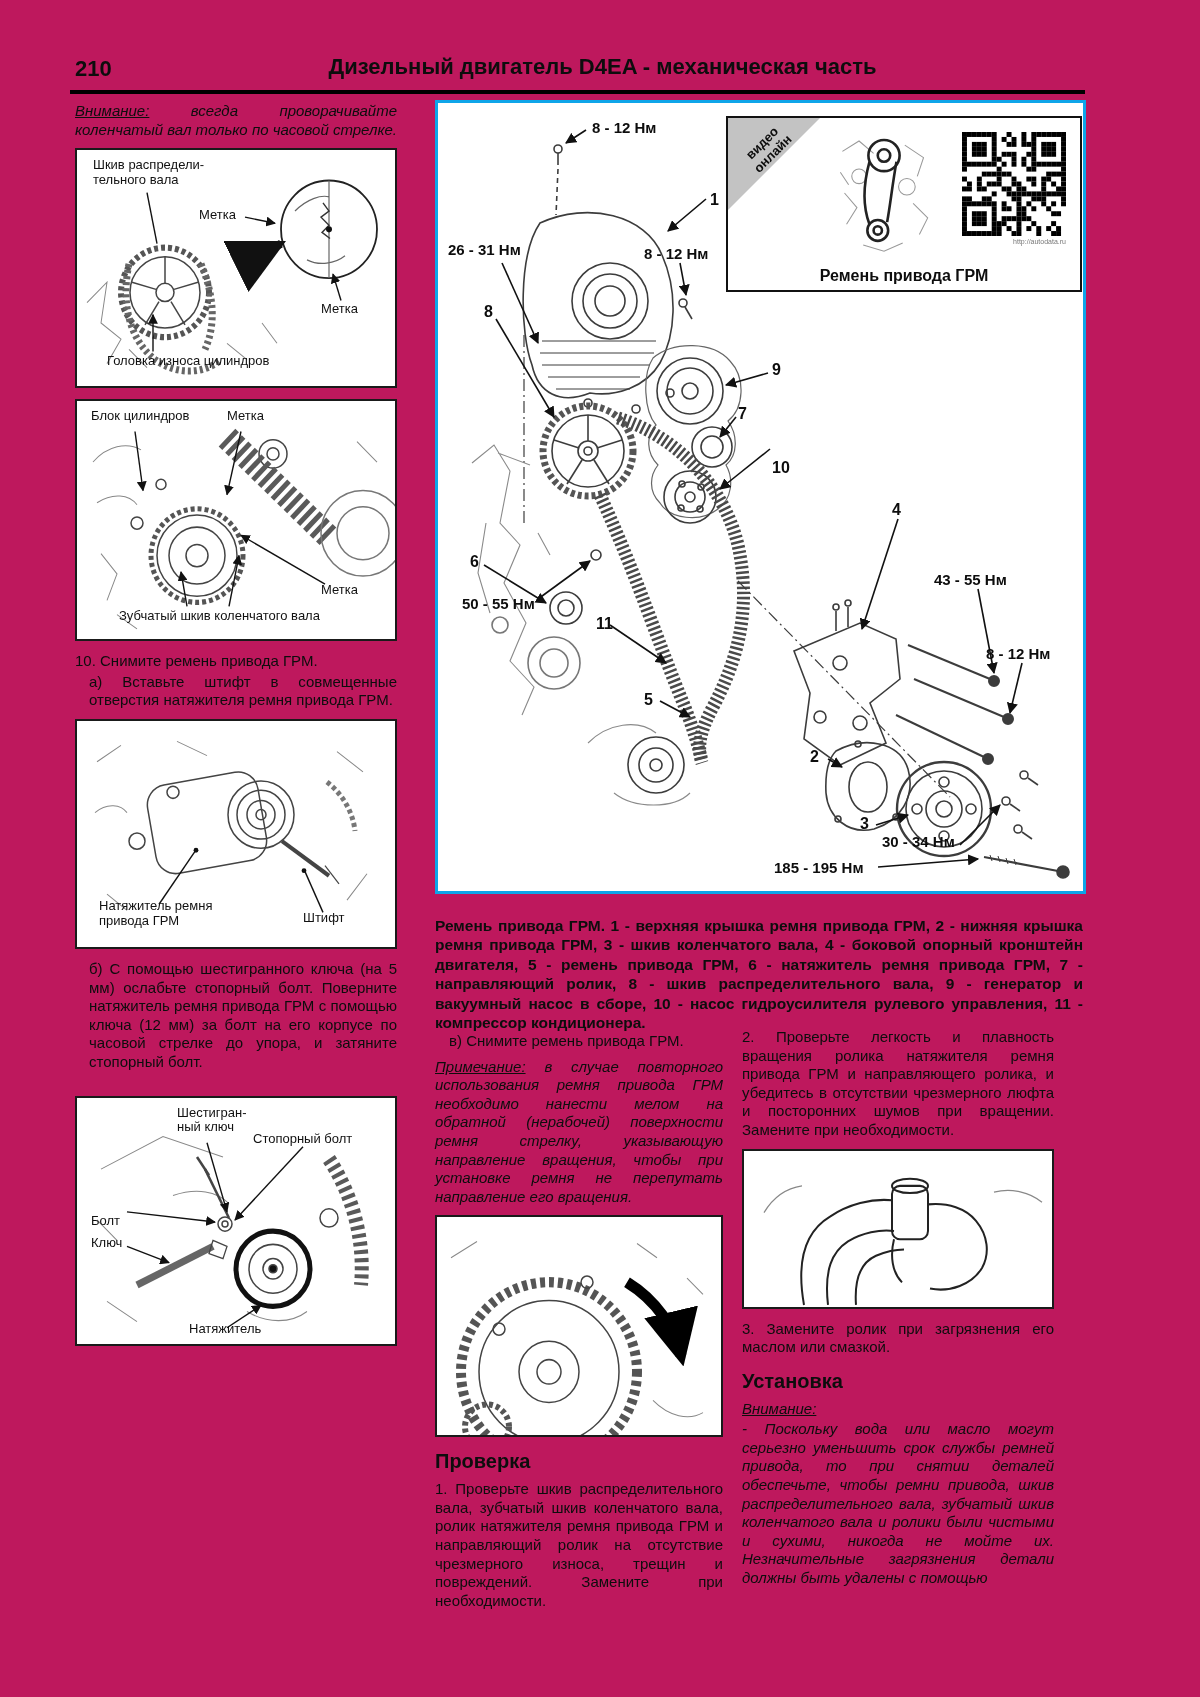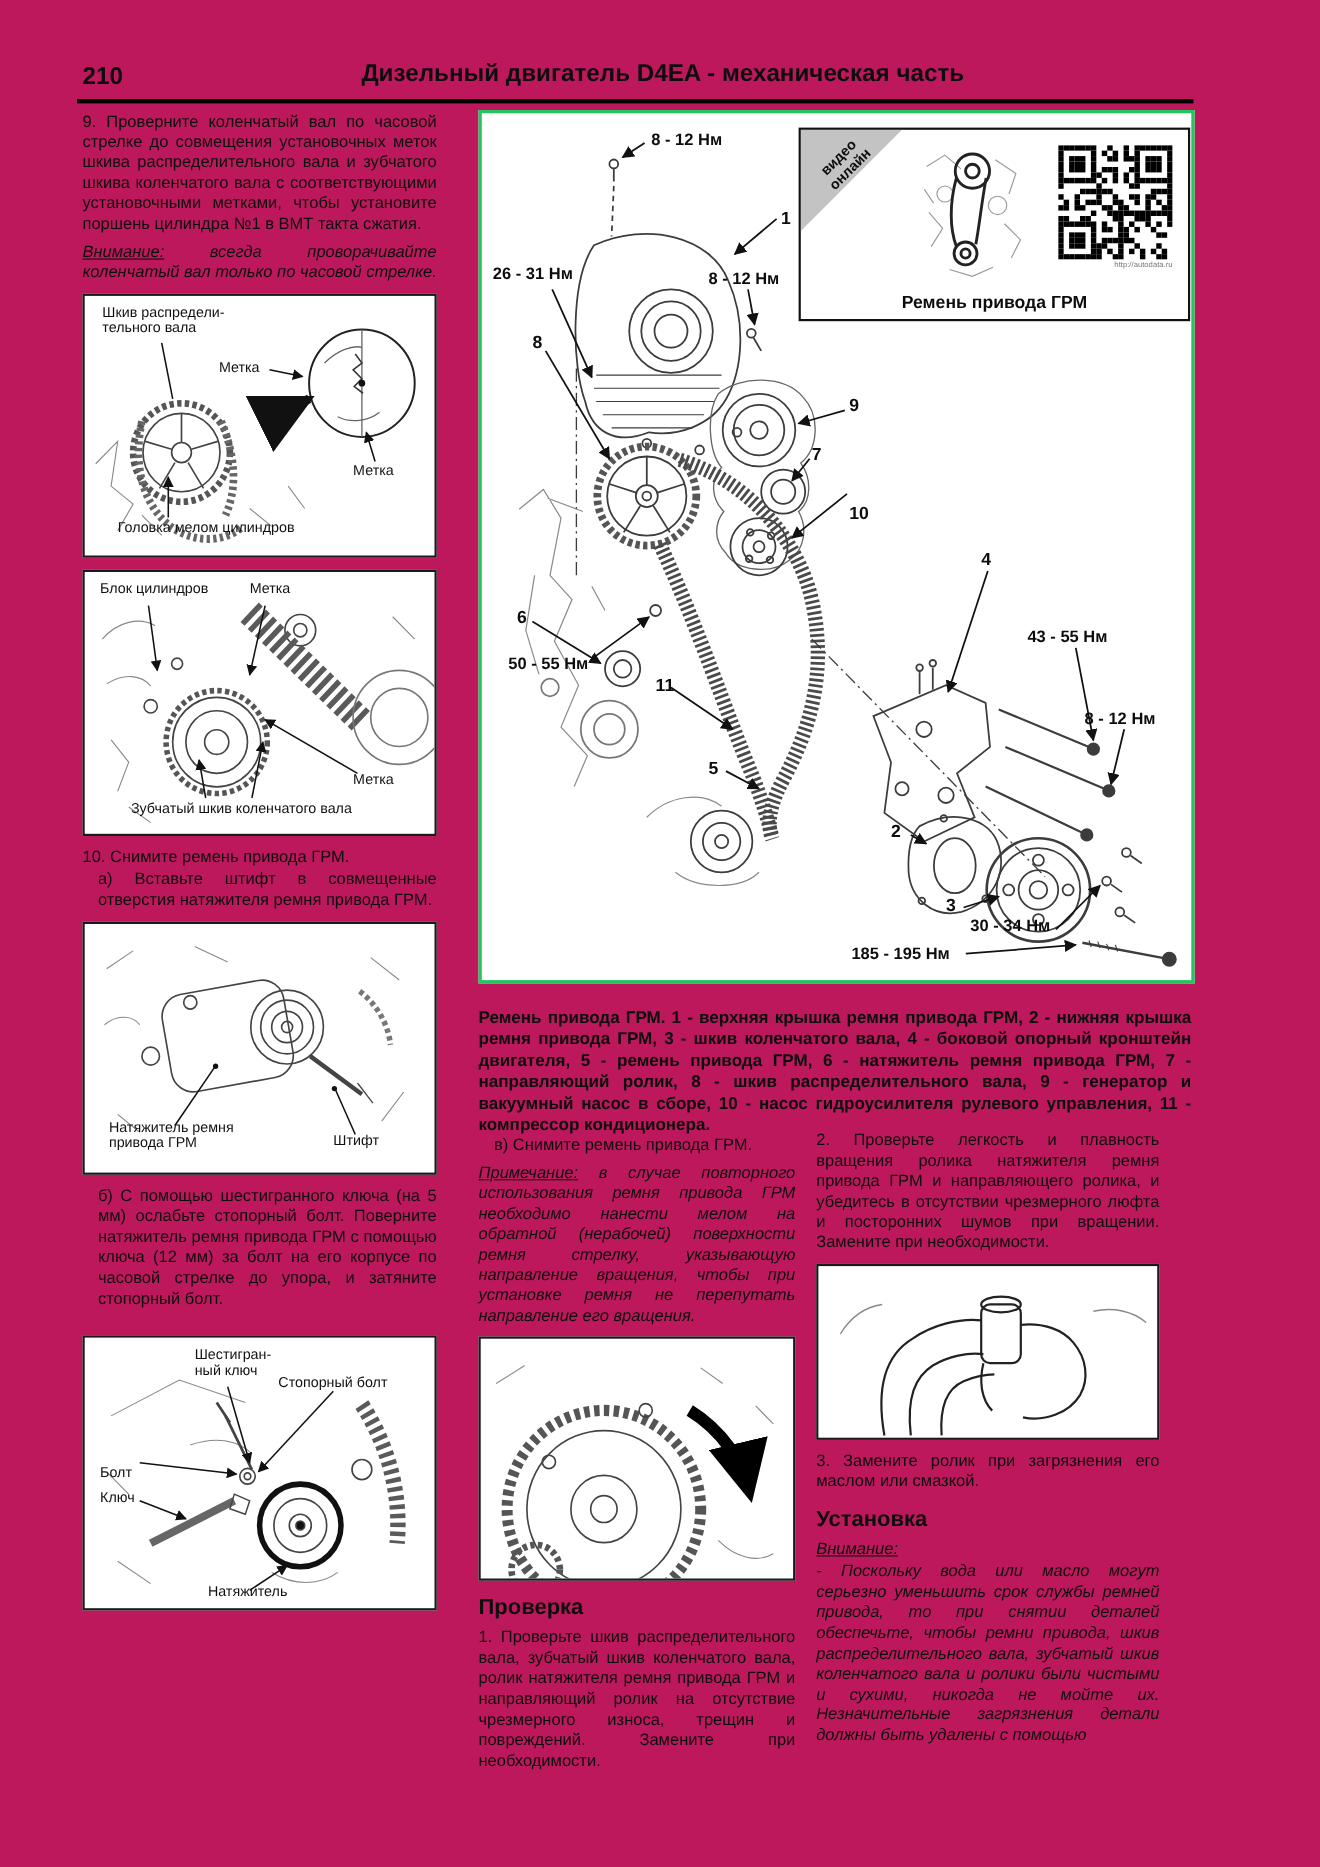--- a/index.html
+++ b/index.html
@@ -18,21 +18,21 @@
   .it{font-style:italic;}
   .u{text-decoration:underline;}
   .h2{font-size:20px;font-weight:bold;margin:12px 0 6px;text-align:left;}
   .pre{white-space:pre-line;}
   
   .fig{position:relative;border:2px solid #1a1a1a;margin:9px 0 11px;background:#fff;}
   .fig svg{position:absolute;inset:0;width:100%;height:100%;}
   .flabel{position:absolute;font-size:13px;line-height:1.12;color:#111;white-space:nowrap;}
   .flabel.pre{white-space:pre-line;}
   
-  .bigbox{position:absolute;left:435px;top:100px;width:645px;height:788px;border:3px solid #22c55e;background:#fff;}
+  .bigbox{position:absolute;left:435px;top:100px;width:645px;height:788px;border:3px solid #0ea5e9;background:#fff;}
   .bigbox .art{position:absolute;left:0;top:0;width:645px;height:788px;}
   .dlabel{position:absolute;font-weight:bold;font-size:15px;white-space:nowrap;}
   .dnum{position:absolute;font-weight:bold;font-size:16px;white-space:nowrap;}
   
   .videobox{position:absolute;left:288px;top:13px;width:352px;height:172px;border:2px solid #111;background:#fff;overflow:hidden;}
   .ribbon{position:absolute;left:0;top:0;width:0;height:0;border-top:92px solid #c3c3c3;border-right:92px solid transparent;}
   .ribbon-text{position:absolute;left:-6px;top:16px;width:92px;transform:rotate(-45deg);font-weight:bold;font-size:13px;line-height:1.15;text-align:center;white-space:pre-line;}
   .vid-engine{position:absolute;left:104px;top:12px;width:104px;height:126px;}
   .qr{position:absolute;right:14px;top:14px;width:104px;height:104px;}
   .qr-url{position:absolute;right:14px;top:120px;font-size:7px;color:#777;}
@@ -43,21 +43,20 @@
 </head>
 <body>
 
 <div class="sheet">
 
   <div class="hdr-num">210</div>
   <div class="hdr-title">Дизельный двигатель D4EA - механическая часть</div>
   <div class="hdr-rule"></div>
 
   <div class="col col-left">
-    <p>9. Проверните коленчатый вал по часовой стрелке до совмещения установочных меток шкива распределительного вала и зубчатого шкива коленчатого вала с соответствующими установочными метками, чтобы установите поршень цилиндра №1 в ВМТ такта сжатия.</p>
     <p class="it"><span class="u">Внимание:</span> <span>всегда проворачивайте коленчатый вал только по часовой стрелке.</span></p>
 
     <div class="fig" style="height:236px;">
       <svg viewBox="0 0 318 232" preserveAspectRatio="none">
         <defs>
             <marker id="a1" viewBox="0 0 10 10" refX="9" refY="5" markerWidth="7" markerHeight="7" orient="auto-start-reverse">
               <path d="M0,0 L10,5 L0,10 Z" fill="#111"></path>
             </marker>
           </defs>
         <g fill="none" stroke="#444" stroke-width="1.5">
@@ -82,21 +81,21 @@
           <line x1="70" y1="42" x2="80" y2="92"></line>
           <line x1="168" y1="66" x2="198" y2="72" marker-end="url(#a1)"></line>
           <line x1="264" y1="148" x2="256" y2="122" marker-end="url(#a1)"></line>
           <line x1="76" y1="198" x2="76" y2="162" marker-end="url(#a1)"></line>
         </g>
       </svg>
       <div class="flabel pre" style="left:16px;top:8px;">Шкив распредели-
 тельного вала</div>
       <div class="flabel" style="left:122px;top:58px;">Метка</div>
       <div class="flabel" style="left:244px;top:152px;">Метка</div>
-      <div class="flabel" style="left:30px;top:204px;">Головка мелом цилиндров</div>
+      <div class="flabel" style="left:30px;top:204px;">Головка износа цилиндров</div>
     </div>
 
     <div class="fig" style="height:238px;">
       <svg viewBox="0 0 318 234" preserveAspectRatio="none">
         <defs>
             <marker id="a2" viewBox="0 0 10 10" refX="9" refY="5" markerWidth="7" markerHeight="7" orient="auto-start-reverse">
               <path d="M0,0 L10,5 L0,10 Z" fill="#111"></path>
             </marker>
           </defs>
         <g fill="none" stroke="#444" stroke-width="1.5">

